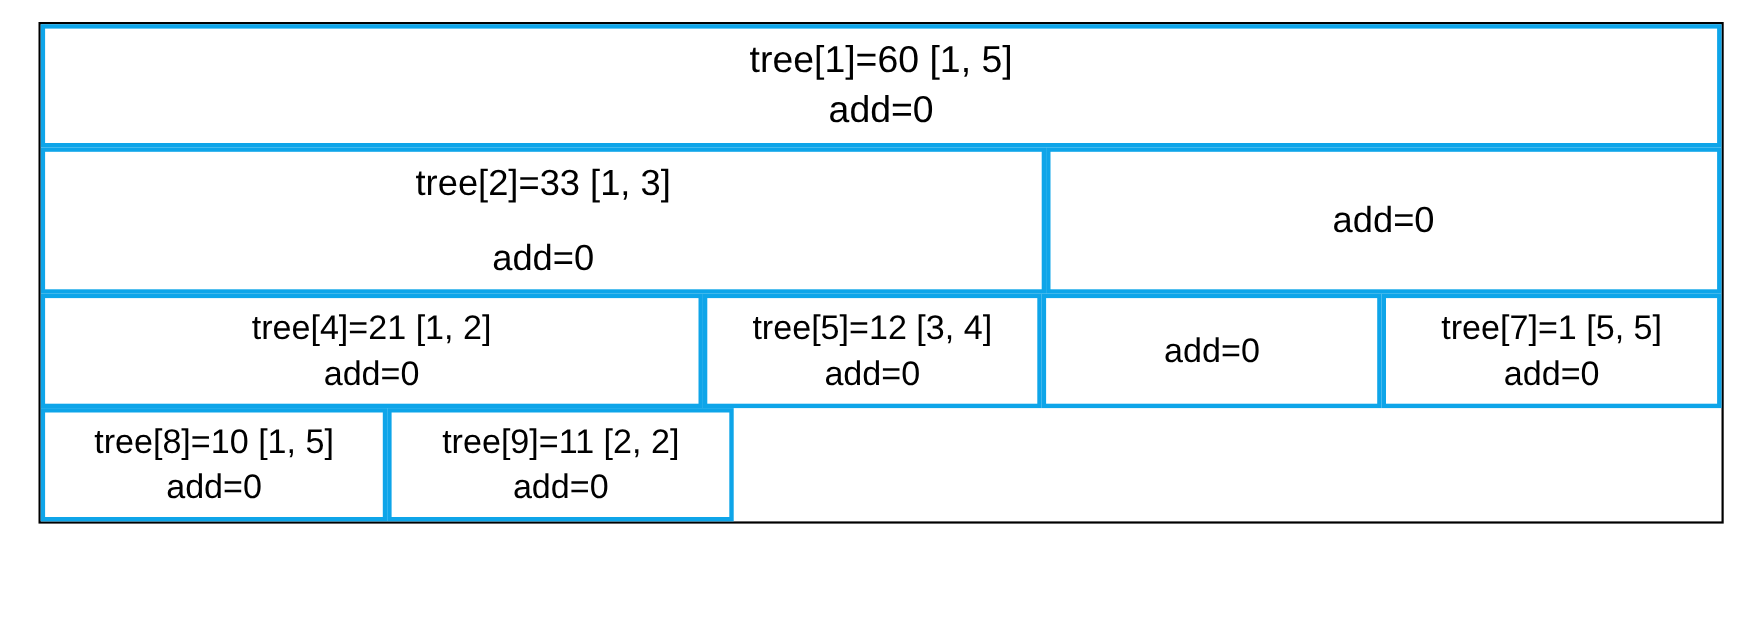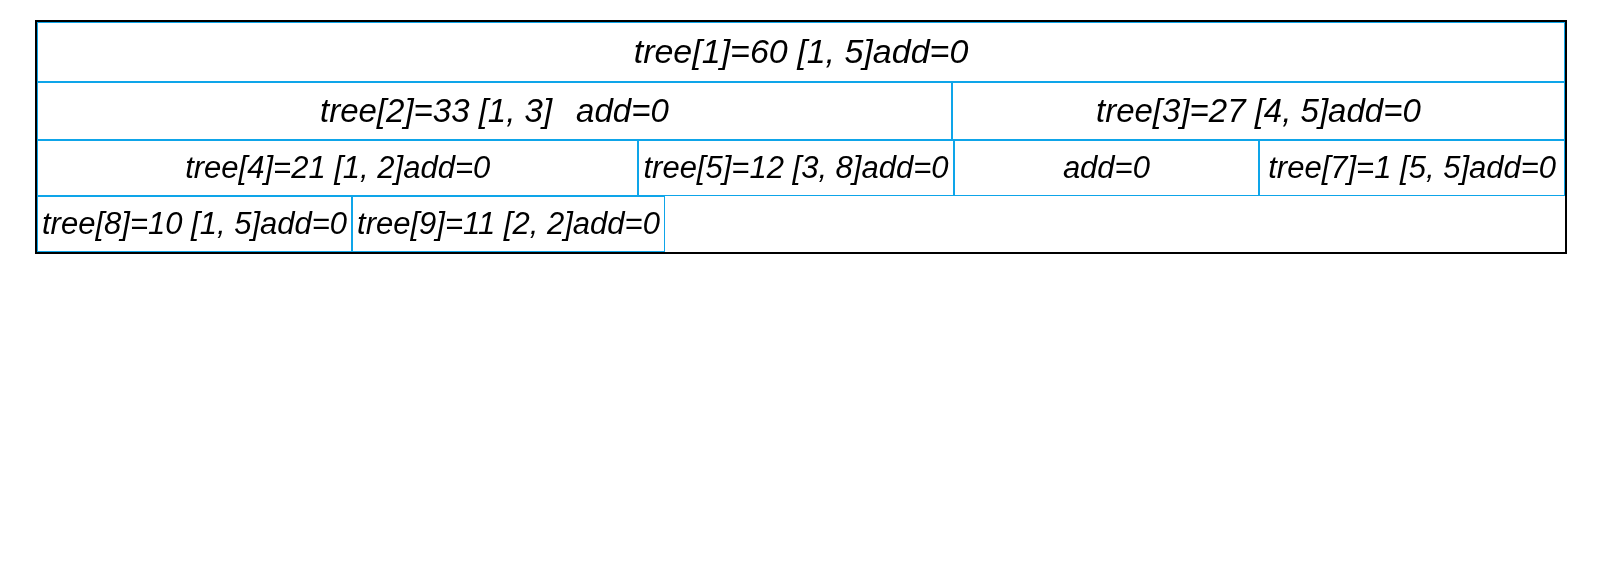--- a/index.html
+++ b/index.html
@@ -16,30 +16,29 @@
     }
     .tree-container {
       width: 100%;
       border: 2px solid #000;
     }
     .row {
       display: flex;
       width: 100%;
     }
     .cell {
-      border: 1px solid #0ea5e9;
+      border: 4px solid #0ea5e9;
       display: flex;
-      flex-direction: row;
+      flex-direction: column;
       align-items: center;
       justify-content: center;
       text-align: center;
       padding: 6px 4px;
       font-size: 32px;
       line-height: 1.35;
-      font-style: italic;
     }
     .row1 .cell {
       font-size: 34px;
     }
     .row2 .cell {
       font-size: 33px;
     }
     .row3 .cell {
       font-size: 31px;
     }
@@ -66,32 +65,31 @@
       <div class="line2">add=0</div>
     </div>
   </div>
 
   <div class="row row2">
     <div class="cell span3">
       <div class="line1">tree[2]=33 [1, 3]</div>
       <div class="line2">add=0</div>
     </div>
     <div class="cell span2">
-      <div class="line1">tree[3]=27 [4, 5]</div>
       <div class="line2">add=0</div>
     </div>
   </div>
 
   <div class="row row3">
     <div class="cell span2">
       <div class="line1">tree[4]=21 [1, 2]</div>
       <div class="line2">add=0</div>
     </div>
     <div class="cell span1">
-      <div class="line1">tree[5]=12 [3, 8]</div>
+      <div class="line1">tree[5]=12 [3, 4]</div>
       <div class="line2">add=0</div>
     </div>
     <div class="cell span1">
       <div class="line2">add=0</div>
     </div>
     <div class="cell span1">
       <div class="line1">tree[7]=1 [5, 5]</div>
       <div class="line2">add=0</div>
     </div>
   </div>

